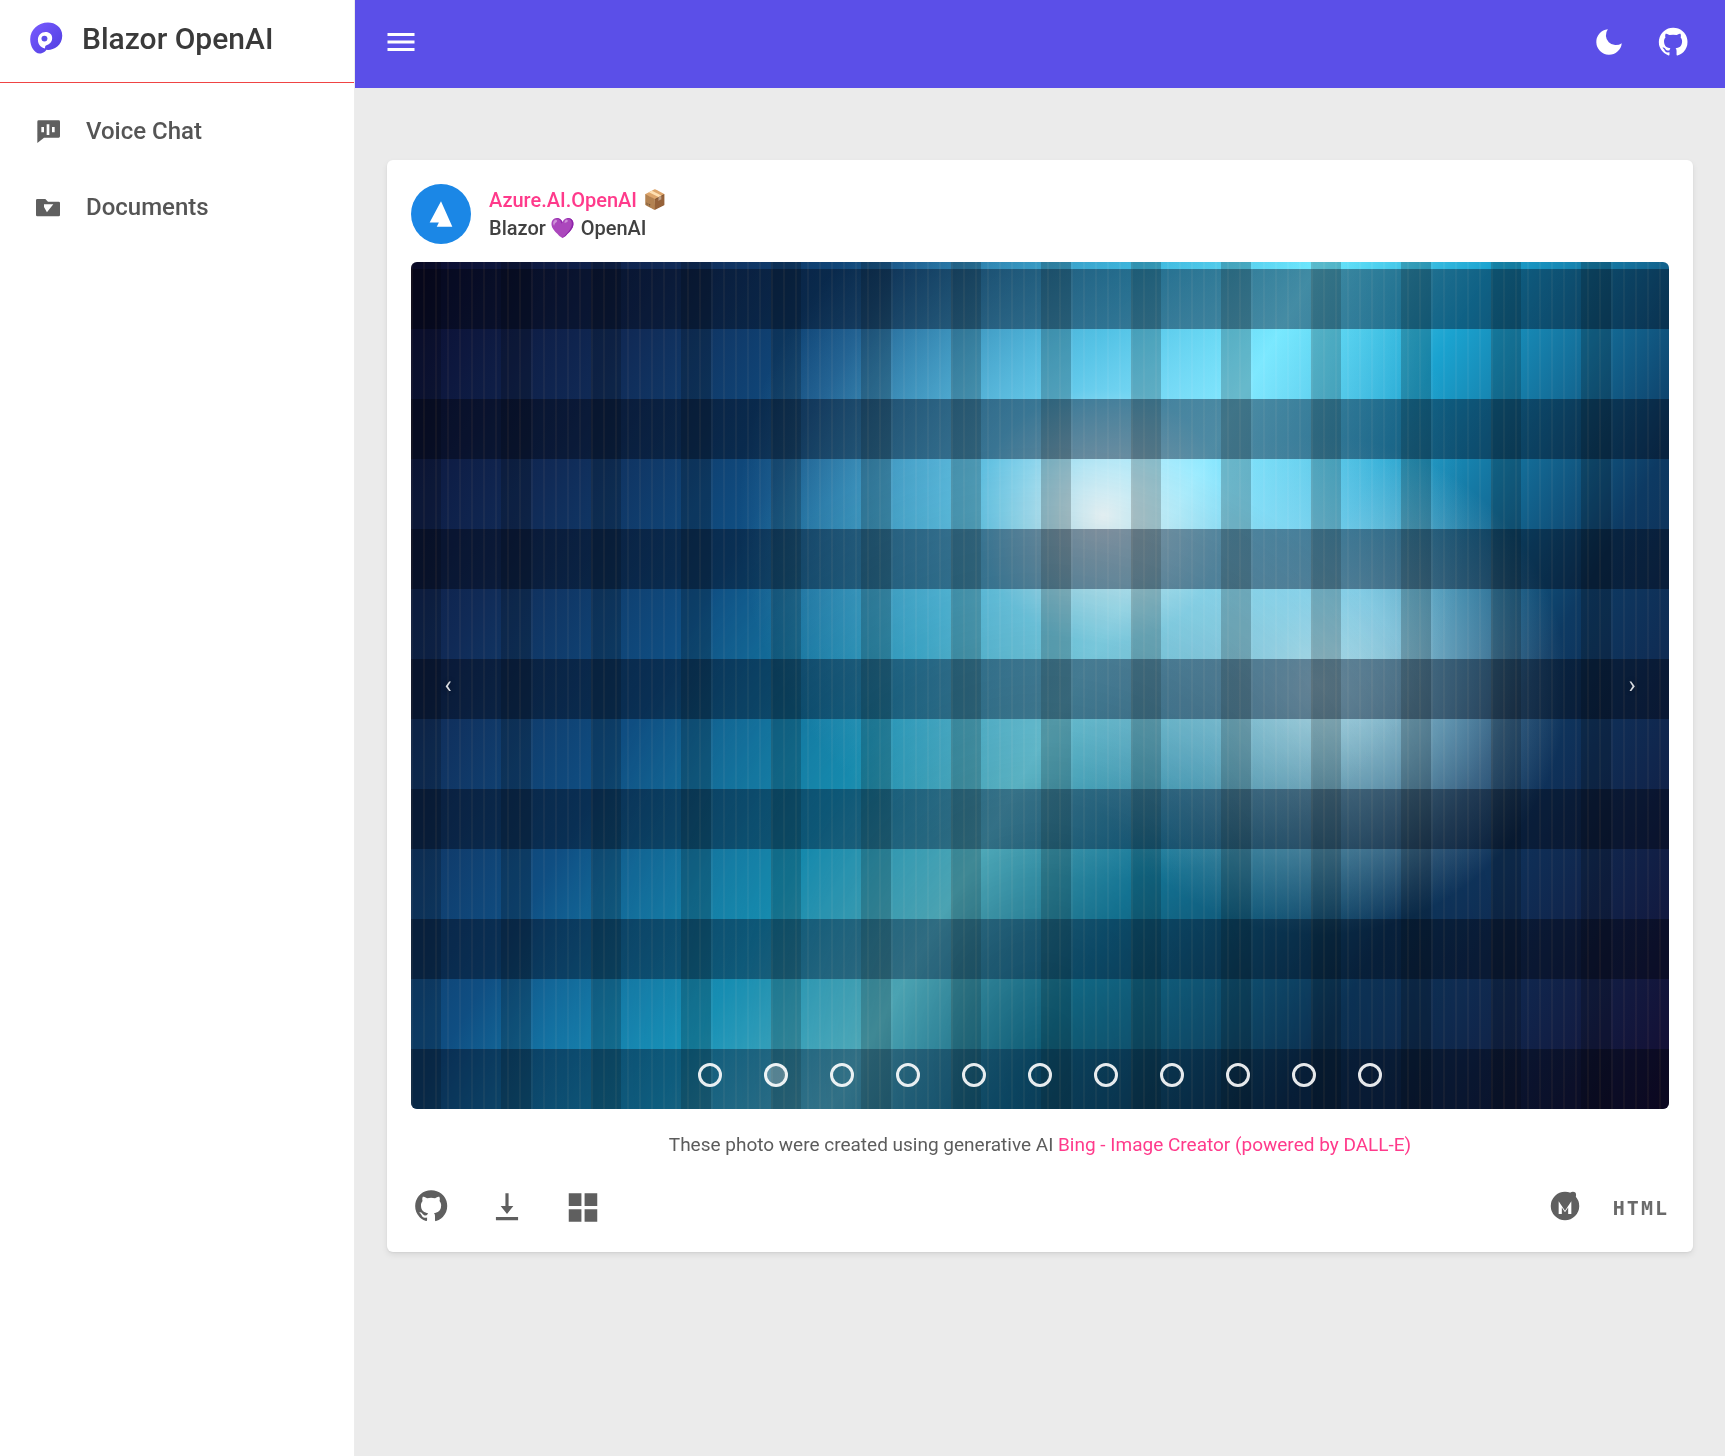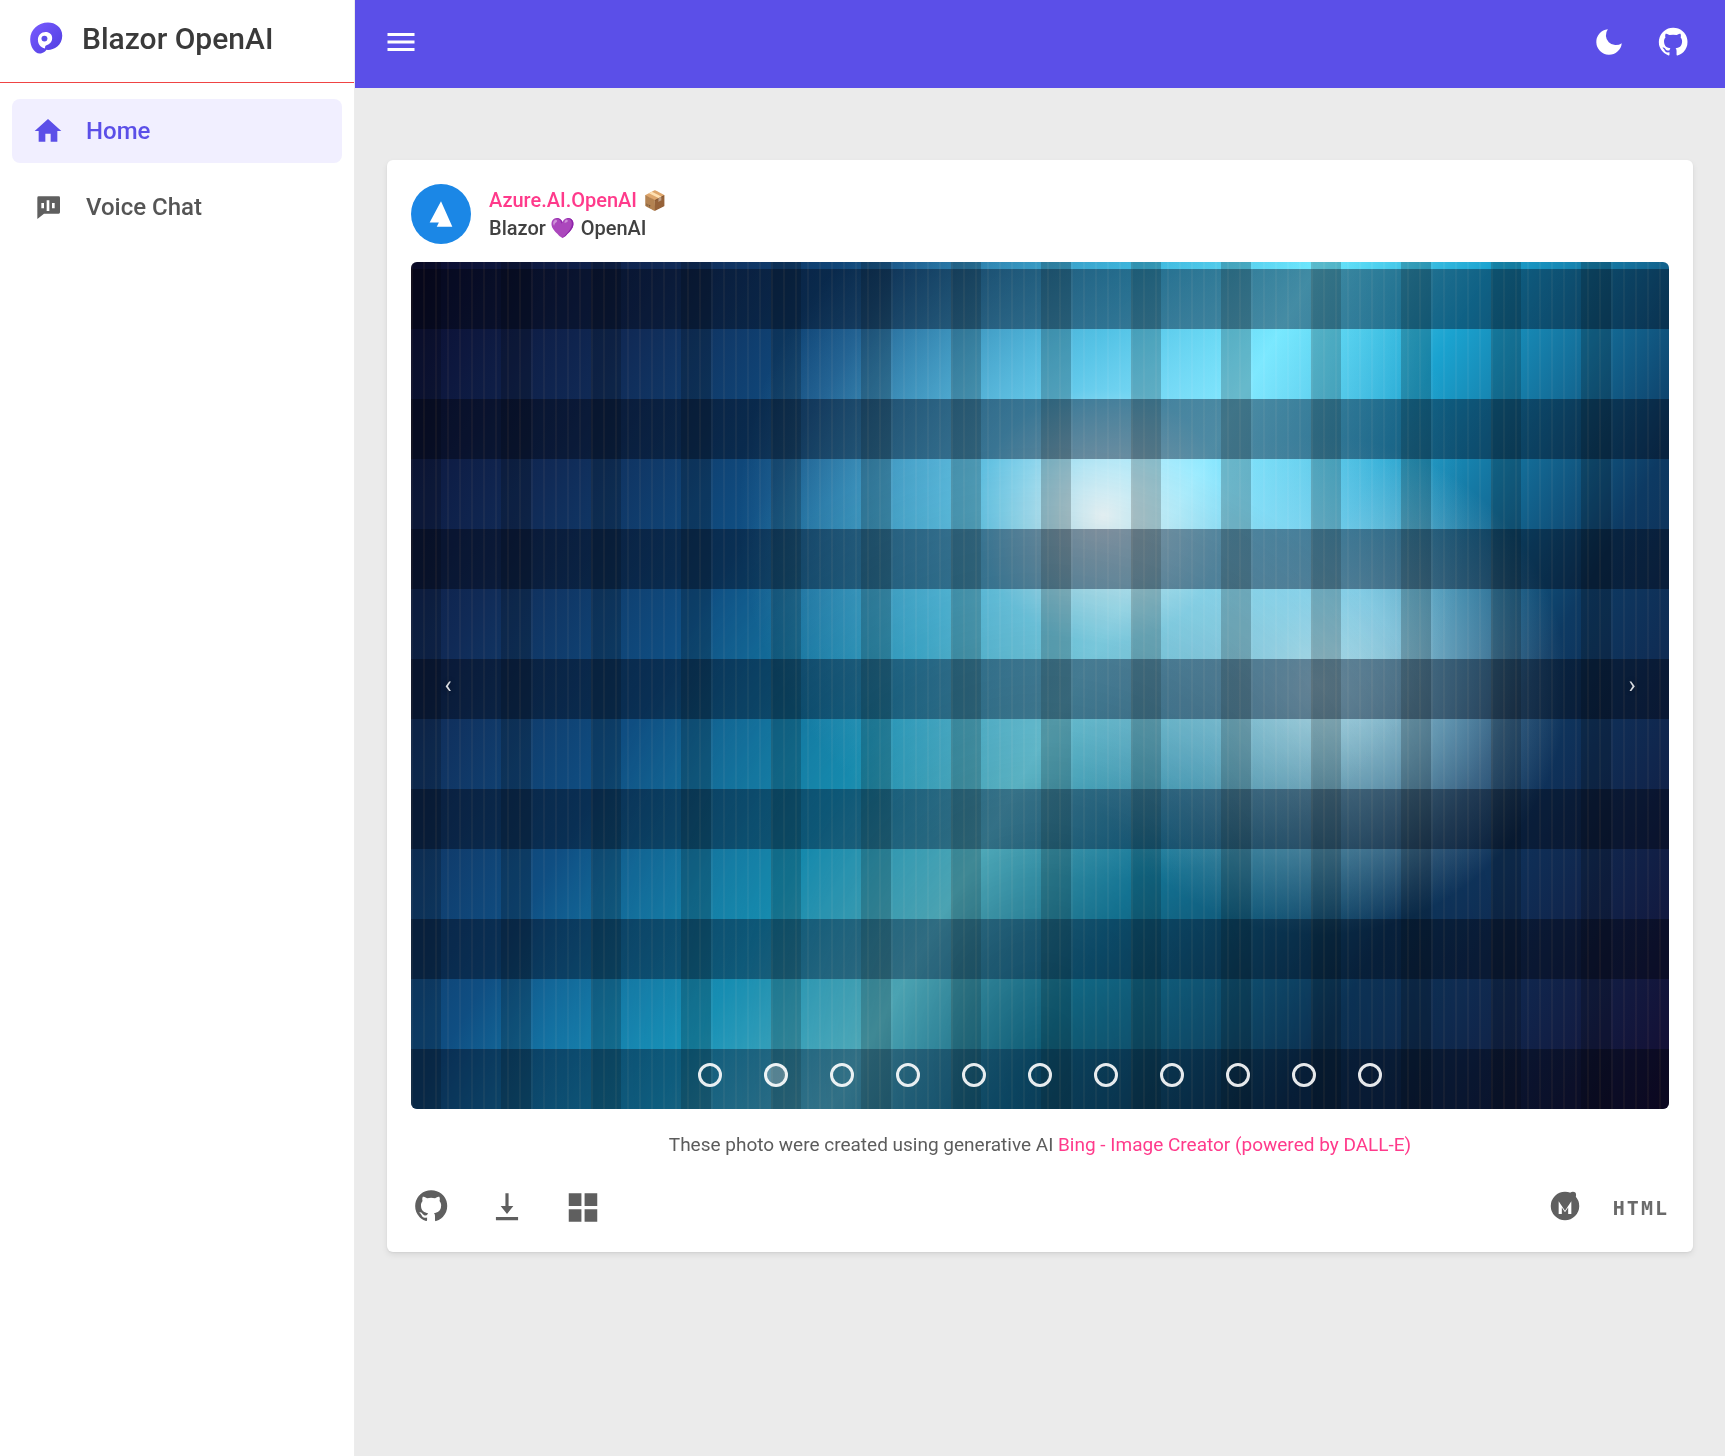--- a/index.html
+++ b/index.html
@@ -94,21 +94,21 @@
     padding: 24px 24px 18px 24px;
   }
   .azure-badge {
     width: 60px; height: 60px;
     background: #1b87e6;
     border-radius: 50%;
     display:flex; align-items:center; justify-content:center;
   }
   .azure-badge svg { fill:#fff; width:34px; height:34px; }
   .card-header-text { display:flex; flex-direction:column; gap:4px; }
-  .nuget-link { color:#ff3a8b; font-size:20px; font-weight:500; text-decoration:none; display:inline-flex; align-items:center; gap:6px;}
+  .nuget-link { color:#ff3a8b; font-size:20px; font-weight:500; text-decoration:none; display:inline-flex; gap:6px;}
   .nuget-link .pkg-icon { font-size:19px; }
   .card-title { font-size:20px; font-weight:500; color:#414141; }
 
   .carousel {
     position: relative;
     margin: 0 24px 16px 24px;
     border-radius: 6px;
     overflow:hidden;
     aspect-ratio: 1260 / 848;
   }
@@ -201,35 +201,35 @@
               </linearGradient>
             </defs>
         <path fill="url(#g1)" d="M32 6c12 0 24 8 24 22 0 16-14 24-24 24-3.5 0-5-2-5-4 0-1.6 1-3 2.6-3.6 5-2 9.4-5.4 9.4-12.4 0-6-4.6-10-11-10-7.4 0-13 5.5-13 13 0 9 7 15 15 15-1 4-6 8-12 8C9 58 2 46 2 34 2 18 16 6 32 6Z"></path>
         <circle cx="26" cy="33" r="5" fill="#5b4fe8"></circle>
           </svg>
       </span>
       <span class="brand-title">Blazor OpenAI</span>
     </div>
 
     <nav class="nav">
-      <div class="nav-item active">
-        <span class="nav-icon">
-          <svg viewBox="0 0 24 24">
-              <path d="M12 3 2 12h3v8h5v-6h4v6h5v-8h3z"></path>
-            </svg>
-        </span>
-        <span>Home</span>
-      </div>
       <div class="nav-item">
         <span class="nav-icon">
           <svg viewBox="0 0 24 24">
               <path d="M4 4h16a1 1 0 0 1 1 1v11a1 1 0 0 1-1 1H9l-5 4V5a1 1 0 0 1 1-1Zm3 5v4h2V9H7Zm4-2v8h2V7h-2Zm4 2v4h2V9h-2Z"></path>
             </svg>
         </span>
         <span>Voice Chat</span>
+      </div>
+      <div class="nav-item">
+        <span class="nav-icon">
+          <svg viewBox="0 0 24 24">
+              <path d="M4 6h6l2 2h8a1 1 0 0 1 1 1v9a1 1 0 0 1-1 1H4a1 1 0 0 1-1-1V7a1 1 0 0 1 1-1Zm5 6 2.2 4L16 10l-7 0 0 2Z"></path>
+            </svg>
+        </span>
+        <span>Documents</span>
       </div>
     </nav>
   </aside>
 
   <div class="main">
     <div class="topbar">
       <div class="hamburger">
         <span>
           <svg viewBox="0 0 24 24">
               <path d="M3 6h18v2H3V6Zm0 5h18v2H3v-2Zm0 5h18v2H3v-2Z"></path>

